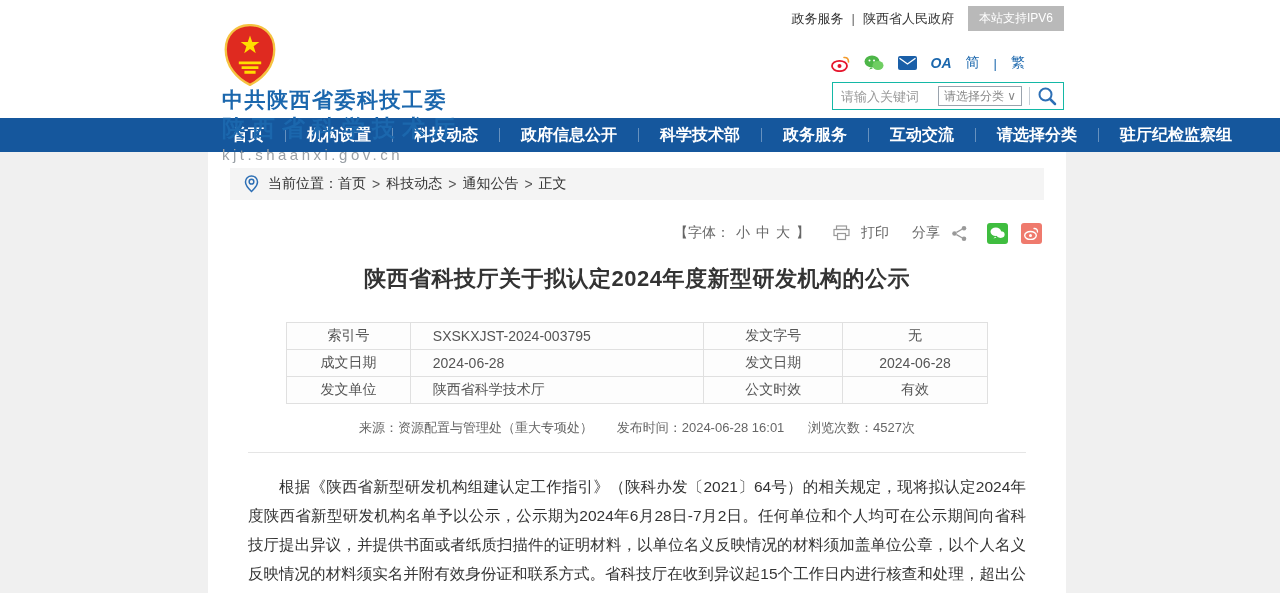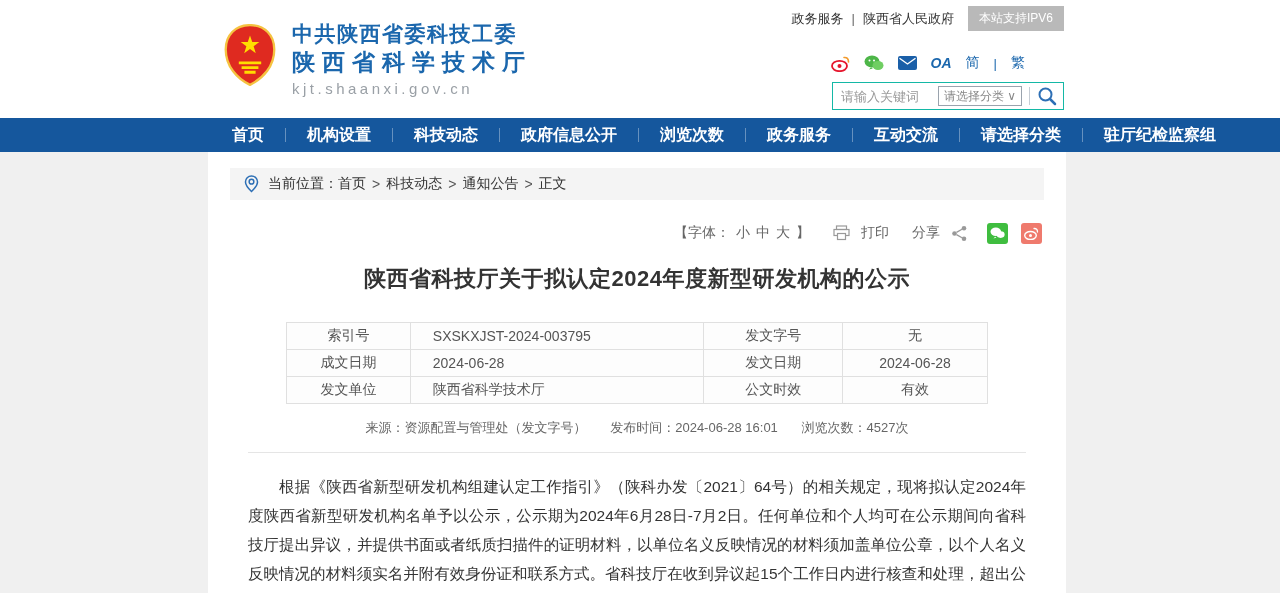--- a/index.html
+++ b/index.html
@@ -5,21 +5,21 @@
   * { box-sizing: border-box; margin: 0; padding: 0; }
   html, body { width: 1280px; height: 593px; overflow: hidden; }
   body {
     font-family: "Liberation Sans", "DejaVu Sans", sans-serif;
     background: #f0f0f0;
     position: relative;
   }
 
   
   .top-header { background: #fff; height: 118px; position: relative; width: 1280px; }
-  .logo-wrap { position: absolute; left: 222px; top: 20px; display: flex; align-items: flex-start; }
+  .logo-wrap { position: absolute; left: 222px; top: 20px; display: flex; align-items: flex-start; flex-direction: column; }
   .emblem { width: 56px; height: 62px; margin-right: 14px; margin-top: 4px; }
   .logo-text .l1 { font-size: 21px; font-weight: bold; color: #1b67ad; letter-spacing: 1.5px; line-height: 27px; }
   .logo-text .l2 { font-size: 23px; font-weight: bold; color: #1b67ad; letter-spacing: 7px; line-height: 30px; }
   .logo-text .url { font-size: 15px; color: #9aa0a6; letter-spacing: 3.5px; margin-top: 3px; }
 
   .header-right { position: absolute; right: 216px; top: 6px; text-align: right; }
   .gov-links { display: flex; align-items: center; justify-content: flex-end; font-size: 13px; color: #333; }
   .gov-links a { color: #333; text-decoration: none; cursor: pointer; }
   .gov-links .sep { margin: 0 8px; color: #666; }
   .ipv6-badge { display: inline-block; background: #b9b9b9; color: #fff; font-size: 12px; padding: 4px 11px; margin-left: 14px; }
@@ -146,21 +146,21 @@
 
 <div class="main-nav">
   <span class="nav-item">首页</span>
   <span class="nav-divider"></span>
   <span class="nav-item">机构设置</span>
   <span class="nav-divider"></span>
   <span class="nav-item">科技动态</span>
   <span class="nav-divider"></span>
   <span class="nav-item">政府信息公开</span>
   <span class="nav-divider"></span>
-  <span class="nav-item">浏览次数</span>
+  <span class="nav-item">科学技术部</span>
   <span class="nav-divider"></span>
   <span class="nav-item">政务服务</span>
   <span class="nav-divider"></span>
   <span class="nav-item">互动交流</span>
   <span class="nav-divider"></span>
   <span class="nav-item">请选择分类</span>
   <span class="nav-divider"></span>
   <span class="nav-item">驻厅纪检监察组</span>
 </div>
 
@@ -244,21 +244,21 @@
     <tr>
       <td class="lbl">发文单位</td>
       <td class="val-l">陕西省科学技术厅</td>
       <td class="lbl2">公文时效</td>
       <td class="val-c">有效</td>
     </tr>
   </tbody>
     </table>
 
   <div class="source-line">
-    <span>来源：资源配置与管理处（发文字号）</span>
+    <span>来源：资源配置与管理处（重大专项处）</span>
     <span>发布时间：2024-06-28 16:01</span>
     <span>浏览次数：4527次</span>
   </div>
   <div class="source-divider"></div>
 
   <p class="article-body">根据《陕西省新型研发机构组建认定工作指引》（陕科办发〔2021〕64号）的相关规定，现将拟认定2024年度陕西省新型研发机构名单予以公示，公示期为2024年6月28日-7月2日。任何单位和个人均可在公示期间向省科技厅提出异议，并提供书面或者纸质扫描件的证明材料，以单位名义反映情况的材料须加盖单位公章，以个人名义反映情况的材料须实名并附有效身份证和联系方式。省科技厅在收到异议起15个工作日内进行核查和处理，超出公示期不予受理。</p>
 
 </div>
 
 </body></html>

